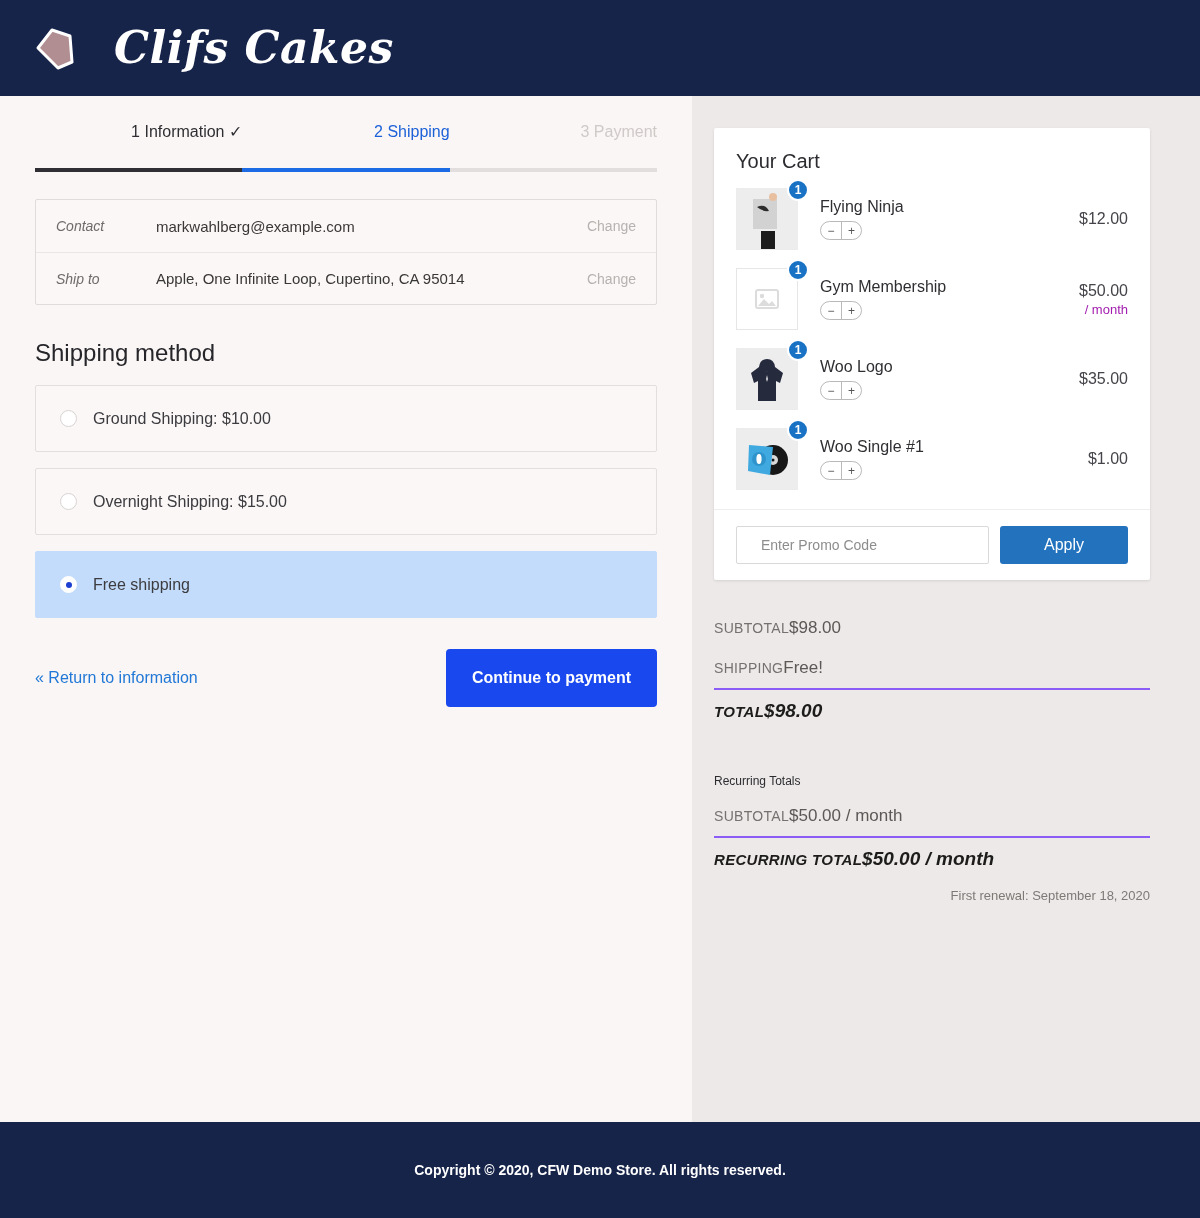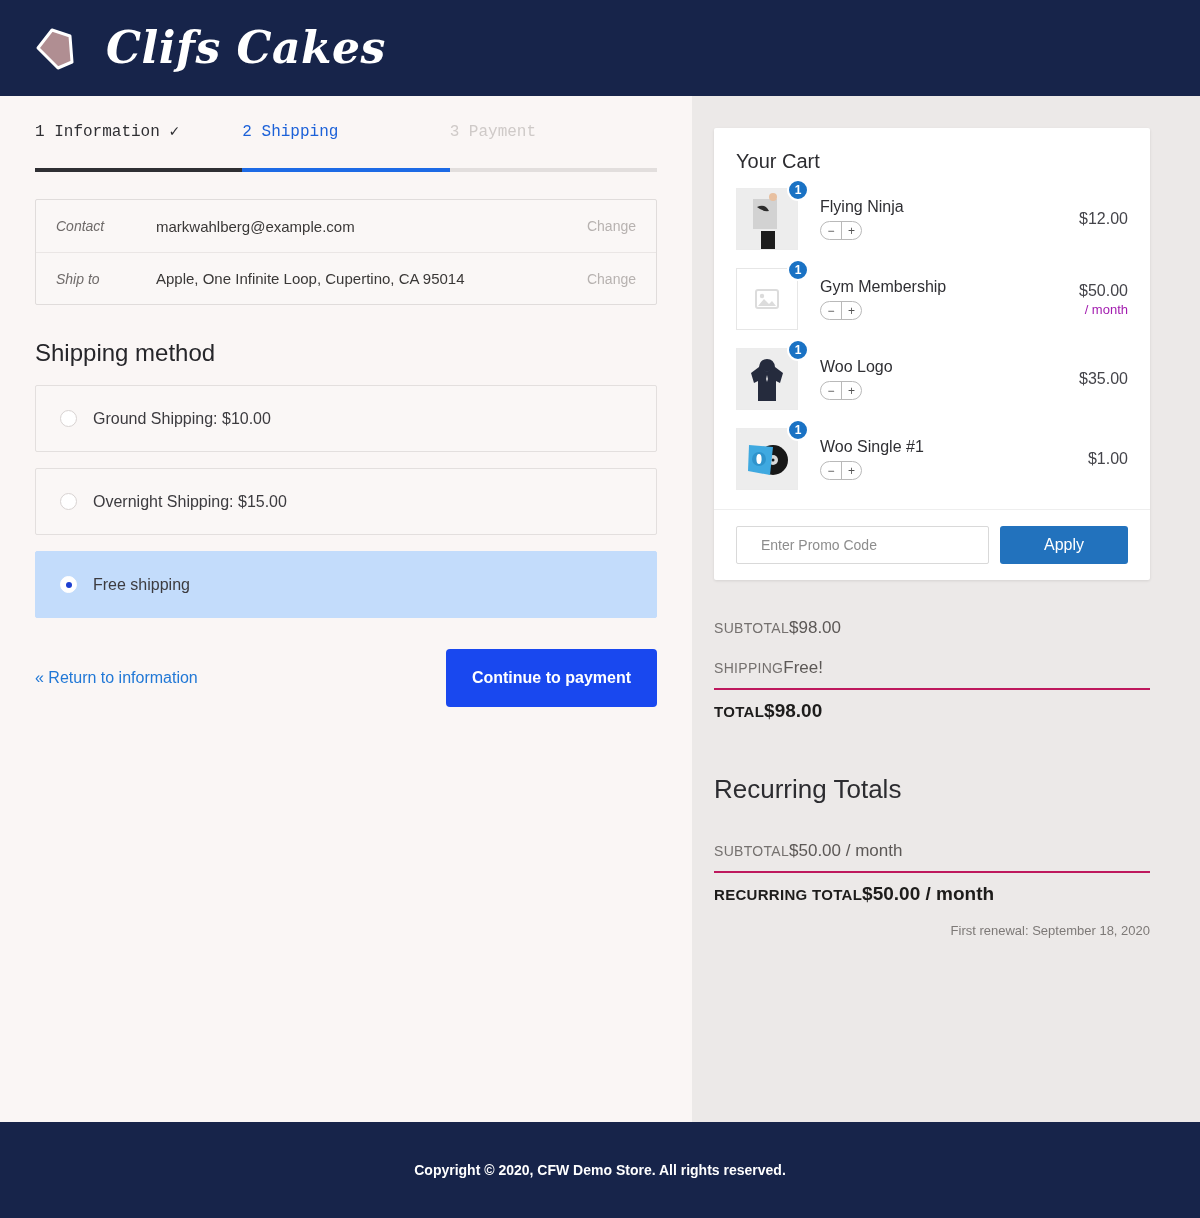--- a/index.html
+++ b/index.html
@@ -12,21 +12,21 @@
   }
 
   
   .site-header {
     height: 96px;
     background: #17244a;
     display: flex;
     align-items: center;
     padding-left: 30px;
   }
-  .brand { display: flex; align-items: center; gap: 24px; }
+  .brand { display: flex; align-items: center; gap: 32px; }
   .brand-mark { width: 52px; height: 52px; display: block; }
   .brand-name {
     color: #ffffff;
     font-family: "DejaVu Serif", serif;
     font-style: italic;
     font-weight: 700;
     font-size: 44px;
     letter-spacing: 0.5px;
     line-height: 1;
   }
@@ -50,24 +50,23 @@
 
   
   .steps { position: relative; }
   .steps-row {
     display: flex;
     height: 46px;
     align-items: flex-start;
   }
   .step {
     flex: 1;
-    text-align: left;
+    text-align: right;
     font-size: 16px;
     line-height: 20px;
-    font-family: Liberation Mono, monospace;
   }
   .step.done { color: #2f2f33; }
   .step.active { color: #1c61d8; }
   .step.pending { color: #cfcac8; }
   .steps-bar { display: flex; height: 4px; }
   .steps-bar span { flex: 1; display: block; }
   .bar-done { background: #2f2f33; }
   .bar-active { background: #1d6ae5; }
   .bar-pending { background: #e2dedd; }
 
@@ -289,36 +288,37 @@
     display: flex;
     justify-content: flex-start;
     align-items: center;
     height: 40px;
     font-size: 14px;
     color: #75716f;
     letter-spacing: 0.3px;
   }
   .total-row .tv { font-size: 17px; color: #5c5856; letter-spacing: 0; }
   .total-row.grand {
-    border-top: 2px solid #be185d;
+    border-top: 2px solid #8b5cf6;
     height: 44px;
     color: #1d1c1b;
     font-weight: 700;
     font-size: 15px;
+    font-style: italic;
   }
   .total-row.grand .tv {
     color: #1d1c1b;
     font-weight: 700;
     font-size: 19px;
   }
   .recurring-title {
     margin-top: 42px;
-    font-size: 26px;
+    font-size: 12px;
     color: #2c2c30;
-    margin-bottom: 26px;
+    margin-bottom: 8px;
   }
   .renewal-note {
     text-align: right;
     font-size: 13px;
     color: #7d7977;
     margin-top: 8px;
   }
 
   
   .site-footer {

